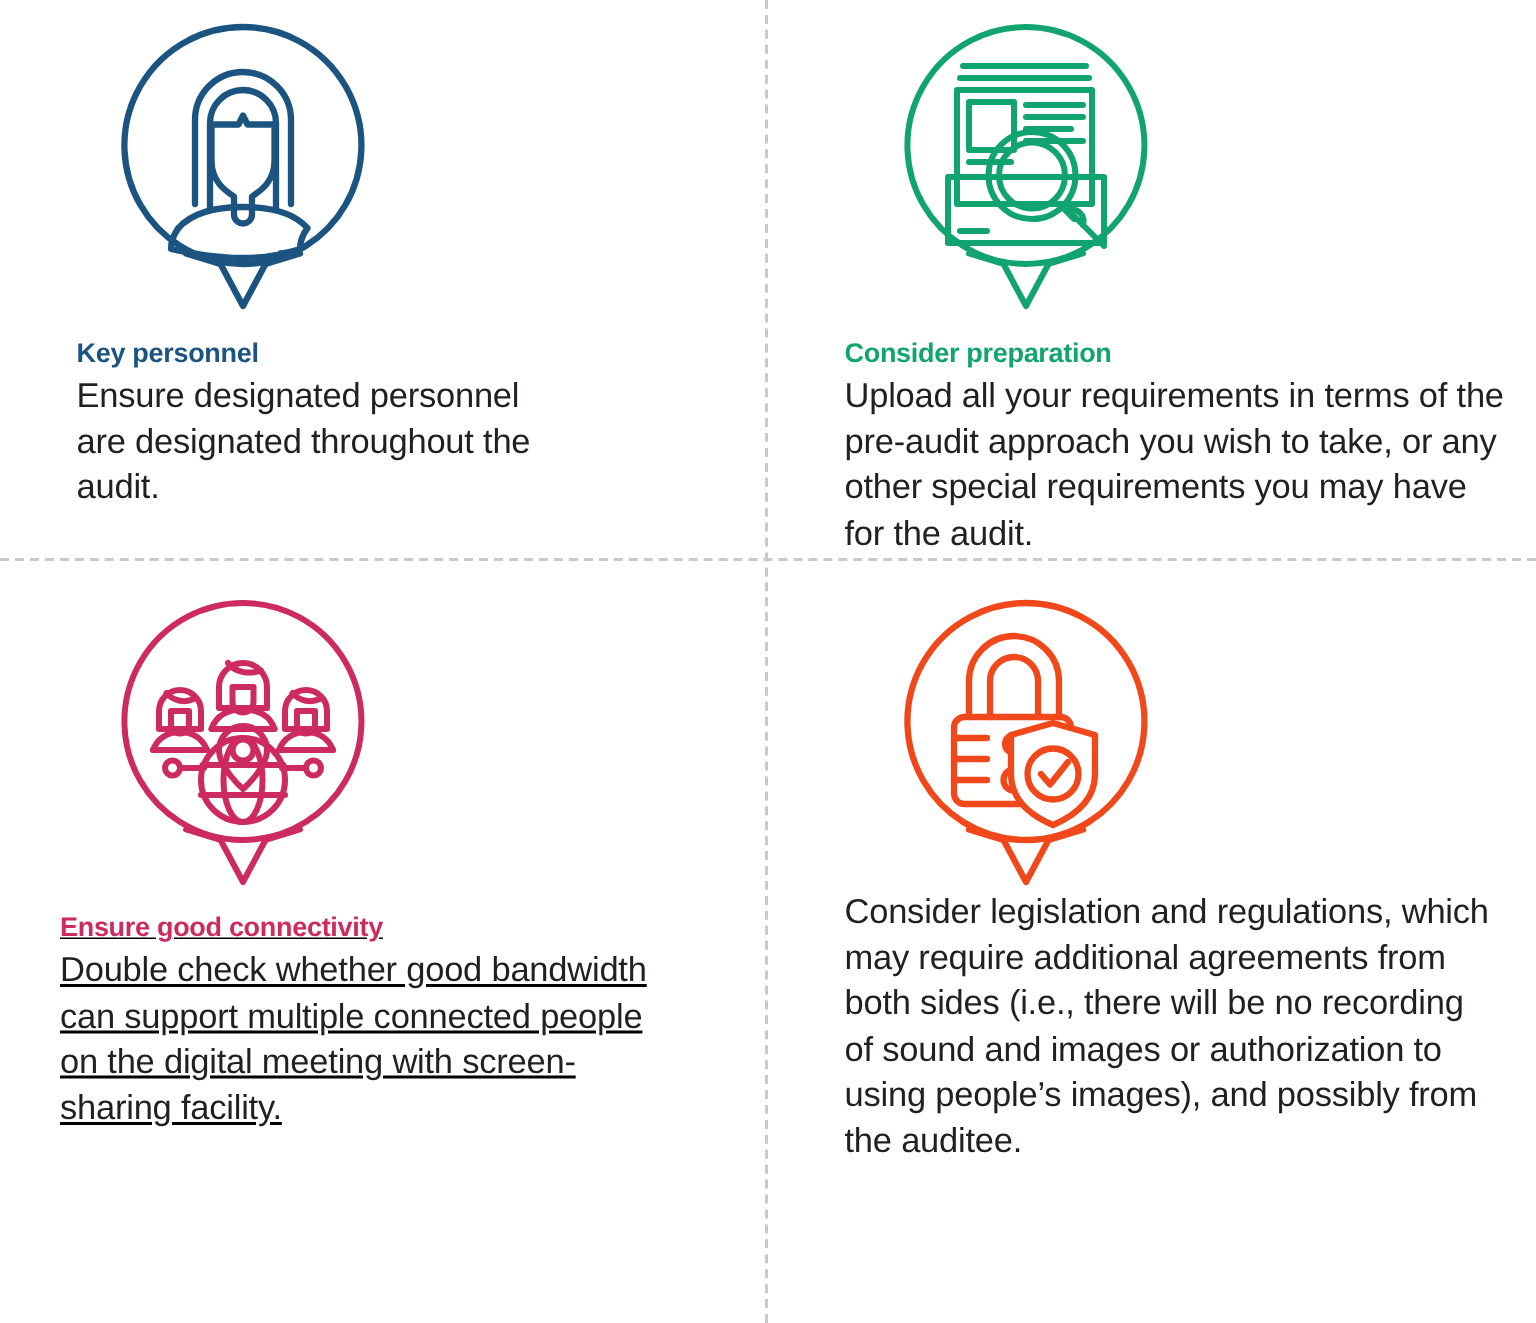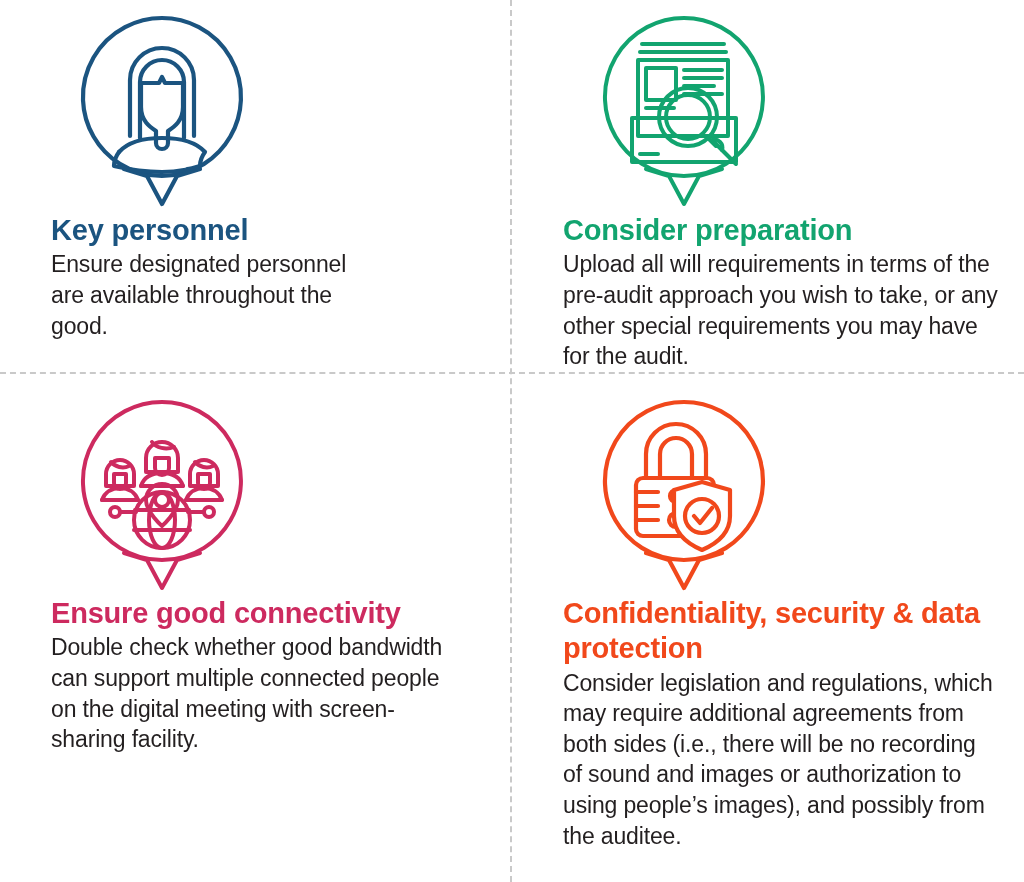--- a/index.html
+++ b/index.html
@@ -52,26 +52,26 @@
   .pin-3 { left: 62px;  top: 392px; }
   .pin-4 { left: 584px; top: 392px; }
 
   
   .text-block {
     position: absolute;
     box-sizing: border-box;
   }
   .tb-1 { left: 51px;  top: 209px; width: 330px; }
   .tb-2 { left: 563px; top: 209px; width: 442px; }
-  .tb-3 { left: 51px;  top: 592px; width: 400px; }
+  .tb-3 { left: 40px;  top: 592px; width: 400px; text-decoration: underline; }
   .tb-4 { left: 563px; top: 592px; width: 435px; }
 
   .heading {
-    margin: 4px 0 1px 0;
-    font-size: 29px;
+    margin: 16px 0 1px 0;
+    font-size: 18px;
     font-weight: bold;
     line-height: 1.22;
     letter-spacing: -0.2px;
   }
   .body-text {
     margin: 0;
     font-size: 23px;
     line-height: 1.33;
     color: #231f20;
     letter-spacing: -0.15px;
@@ -213,31 +213,30 @@
                  c-14 -6 -28 -16 -28 -34 V98 Z" fill="#ffffff"></path>
 
         <circle cx="118" cy="124" r="17"></circle>
         <path d="M110 124 l6 7 l12 -15"></path>
       </g>
     </svg>
   </div>
 
   <div class="text-block tb-1">
     <h2 class="heading c-blue">Key personnel</h2>
-    <p class="body-text">Ensure designated personnel are available throughout the good.</p>
+    <p class="body-text">Ensure designated personnel are designated throughout the audit.</p>
   </div>
 
   <div class="text-block tb-2">
     <h2 class="heading c-green">Consider preparation</h2>
-    <p class="body-text">Upload all will requirements in terms of the pre-audit approach you wish to take, or any other special requirements you may have for the audit.</p>
+    <p class="body-text">Upload all your requirements in terms of the pre-audit approach you wish to take, or any other special requirements you may have for the audit.</p>
   </div>
 
   <div class="text-block tb-3">
     <h2 class="heading c-magenta">Ensure good connectivity</h2>
     <p class="body-text">Double check whether good bandwidth can support multiple connected people on the digital meeting with screen-sharing facility.</p>
   </div>
 
   <div class="text-block tb-4">
-    <h2 class="heading c-orange">Confidentiality, security &amp; data protection</h2>
     <p class="body-text">Consider legislation and regulations, which may require additional agreements from both sides (i.e., there will be no recording of sound and images or authorization to using people’s images), and possibly from the auditee.</p>
   </div>
 
 </div>
 
 </body></html>

